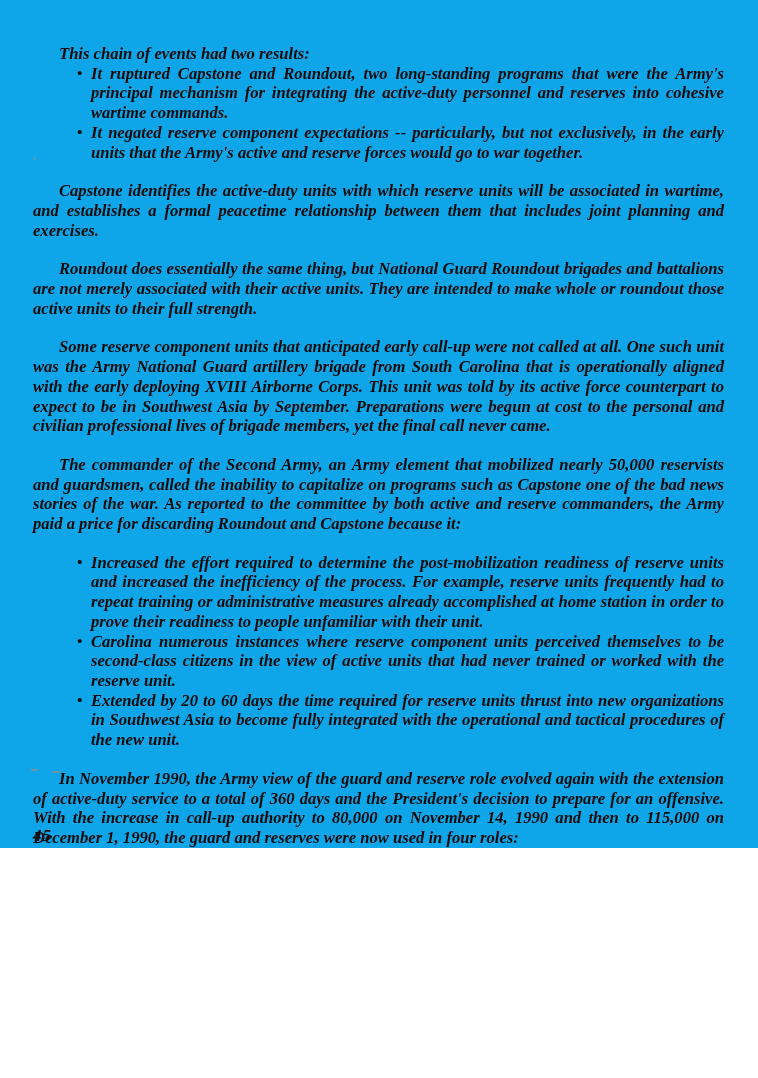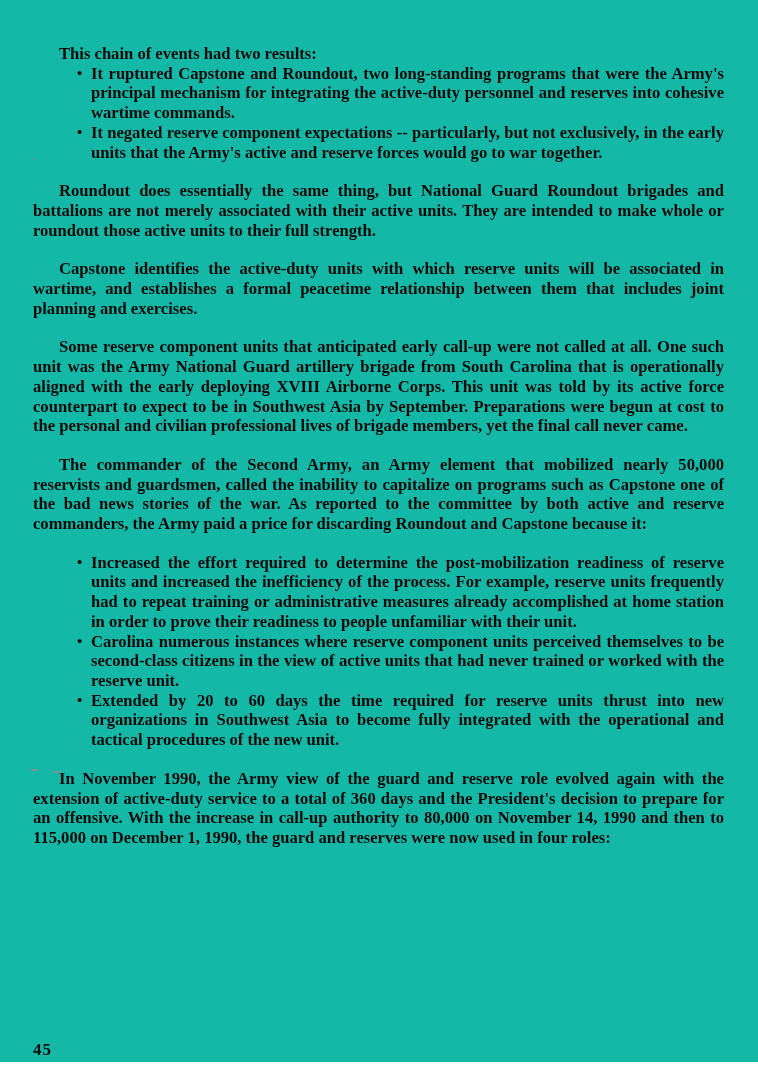--- a/index.html
+++ b/index.html
@@ -1,24 +1,25 @@
 <!DOCTYPE html>
 <html><head>
 <meta charset="utf-8">
 <style>
   html, body { margin: 0; padding: 0; background: #ffffff; }
   .page {
     position: relative;
     width: 758px;
-    height: 1062px;
-    background: #14b8a6;
+    height: 848px;
+    background: #0ea5e9;
     overflow: hidden;
     font-family: "Liberation Serif", "DejaVu Serif", serif;
     font-weight: 700;
     color: #0a0a0a;
+    font-style: italic;
     -webkit-font-smoothing: antialiased;
   }
   .content {
     position: absolute;
     left: 33px;
     top: 44px;
     width: 691px;
     font-size: 16.6px;
     line-height: 19.7px;
   }
@@ -72,23 +73,23 @@
       <div class="bullet-item">
         <span class="bullet-glyph">•</span>
         <span class="bullet-text">It ruptured Capstone and Roundout, two long-standing programs that were the Army's principal mechanism for integrating the active-duty personnel and reserves into cohesive wartime commands.</span>
       </div>
       <div class="bullet-item">
         <span class="bullet-glyph">•</span>
         <span class="bullet-text">It negated reserve component expectations -- particularly, but not exclusively, in the early units that the Army's active and reserve forces would go to war together.</span>
       </div>
     </div>
 
+    <p class="para">Capstone identifies the active-duty units with which reserve units will be associated in wartime, and establishes a formal peacetime relationship between them that includes joint planning and exercises.</p>
+
     <p class="para">Roundout does essentially the same thing, but National Guard Roundout brigades and battalions are not merely associated with their active units. They are intended to make whole or roundout those active units to their full strength.</p>
-
-    <p class="para">Capstone identifies the active-duty units with which reserve units will be associated in wartime, and establishes a formal peacetime relationship between them that includes joint planning and exercises.</p>
 
 
     <p class="para">Some reserve component units that anticipated early call-up were not called at all. One such unit was the Army National Guard artillery brigade from South Carolina that is operationally aligned with the early deploying XVIII Airborne Corps. This unit was told by its active force counterpart to expect to be in Southwest Asia by September. Preparations were begun at cost to the personal and civilian professional lives of brigade members, yet the final call never came.</p>
 
     <p class="para">The commander of the Second Army, an Army element that mobilized nearly 50,000 reservists and guardsmen, called the inability to capitalize on programs such as Capstone one of the bad news stories of the war. As reported to the committee by both active and reserve commanders, the Army paid a price for discarding Roundout and Capstone because it:</p>
 
     <div class="bullet-list gap">
       <div class="bullet-item">
         <span class="bullet-glyph">•</span>
         <span class="bullet-text">Increased the effort required to determine the post-mobilization readiness of reserve units and increased the inefficiency of the process. For example, reserve units frequently had to repeat training or administrative measures already accomplished at home station in order to prove their readiness to people unfamiliar with their unit.</span>

